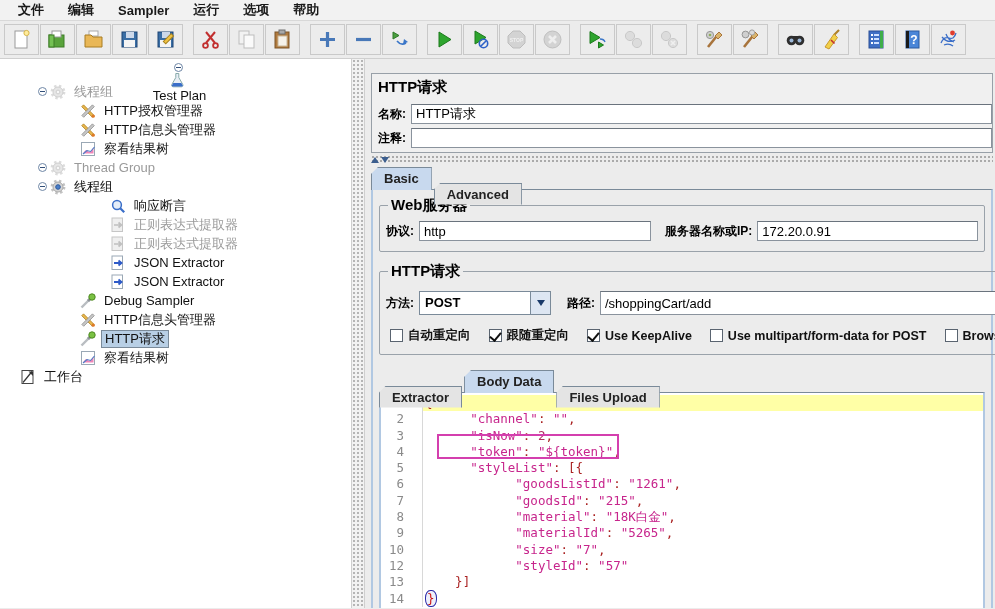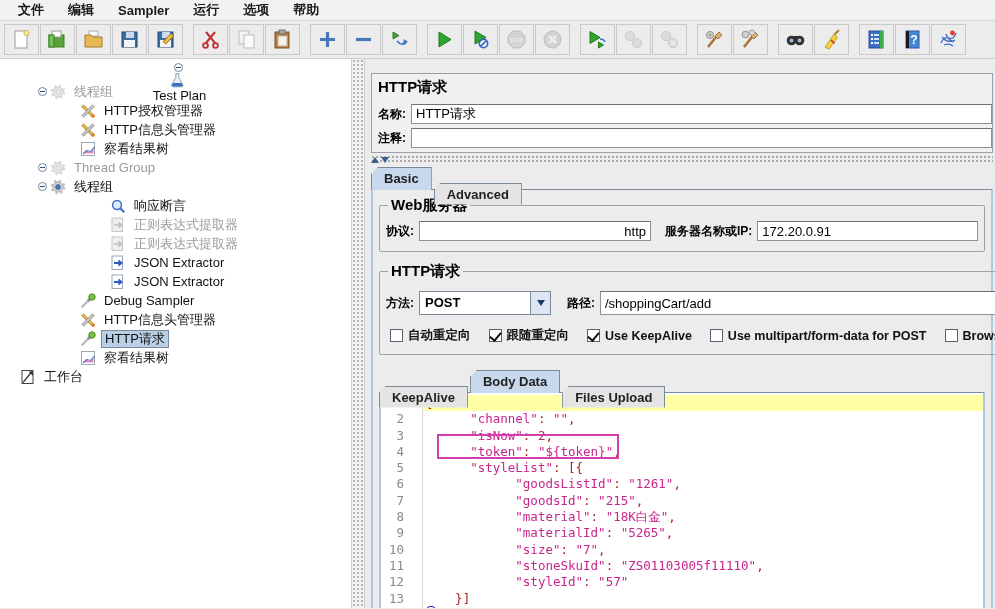--- a/index.html
+++ b/index.html
@@ -579,21 +579,21 @@
     <div class="tab-strip">
       <div class="tab sel">Basic</div>
       <div class="tab">Advanced</div>
     </div>
     <div class="tab-content">
 
       <fieldset>
         <legend>Web服务器</legend>
         <div class="field-row" style="padding-left:0;">
           <span class="field-label">协议:</span>
-          <input class="text-input" style="flex: 0 0 232px; text-align: right;" value="http">
+          <input class="text-input" style="flex: 0 0 232px;" value="http">
           <span class="field-label" style="margin-left:14px;">服务器名称或IP:</span>
           <input class="text-input" value="172.20.0.91" style="">
         </div>
       </fieldset>
 
       <fieldset>
         <legend>HTTP请求</legend>
         <div class="field-row" style="padding-left:0; margin-top:4px;">
           <span class="field-label">方法:</span>
           <div class="combo">
@@ -622,21 +622,21 @@
             </label>
             <label class="cb">
               <span class="box"></span>
               <span class="cb-label">Browser-compatible headers</span>
             </label>
           </div>
       </fieldset>
 
       <div class="inner-tabwrap">
         <div class="tab-strip" id="bodytabs">
-            <div class="tab">KeepAlive</div>
+            <div class="tab">Extractor</div>
             <div class="tab sel">Body Data</div>
             <div class="tab">Files Upload</div>
           </div>
         <div class="editor-wrap">
           <div class="editor" id="editor">
               <div class="ed-line hl">
                 <span class="ln">1</span>
                 <span class="fold">
                   <span class="fold-box"></span>
                 </span>
@@ -681,25 +681,20 @@
                 <span class="ln">9</span>
                 <span class="fold"></span>
                 <span class="code"><span>            </span><span class="tok-s">"materialId"</span><span class="tok-p">:</span><span> </span><span class="tok-s">"5265"</span><span class="tok-p">,</span></span>
               </div>
               <div class="ed-line">
                 <span class="ln">10</span>
                 <span class="fold"></span>
                 <span class="code"><span>            </span><span class="tok-s">"size"</span><span class="tok-p">:</span><span> </span><span class="tok-s">"7"</span><span class="tok-p">,</span></span>
               </div>
               <div class="ed-line">
-                <span class="ln">11</span>
-                <span class="fold"></span>
-                <span class="code"><span>            </span><span class="tok-s">"stoneSkuId"</span><span class="tok-p">:</span><span> </span><span class="tok-s">"ZS01103005f11110"</span><span class="tok-p">,</span></span>
-              </div>
-              <div class="ed-line">
                 <span class="ln">12</span>
                 <span class="fold"></span>
                 <span class="code"><span>            </span><span class="tok-s">"styleId"</span><span class="tok-p">:</span><span> </span><span class="tok-s">"57"</span></span>
               </div>
               <div class="ed-line">
                 <span class="ln">13</span>
                 <span class="fold"></span>
                 <span class="code"><span>    </span><span class="tok-p">}]</span></span>
               </div>
               <div class="ed-line">

